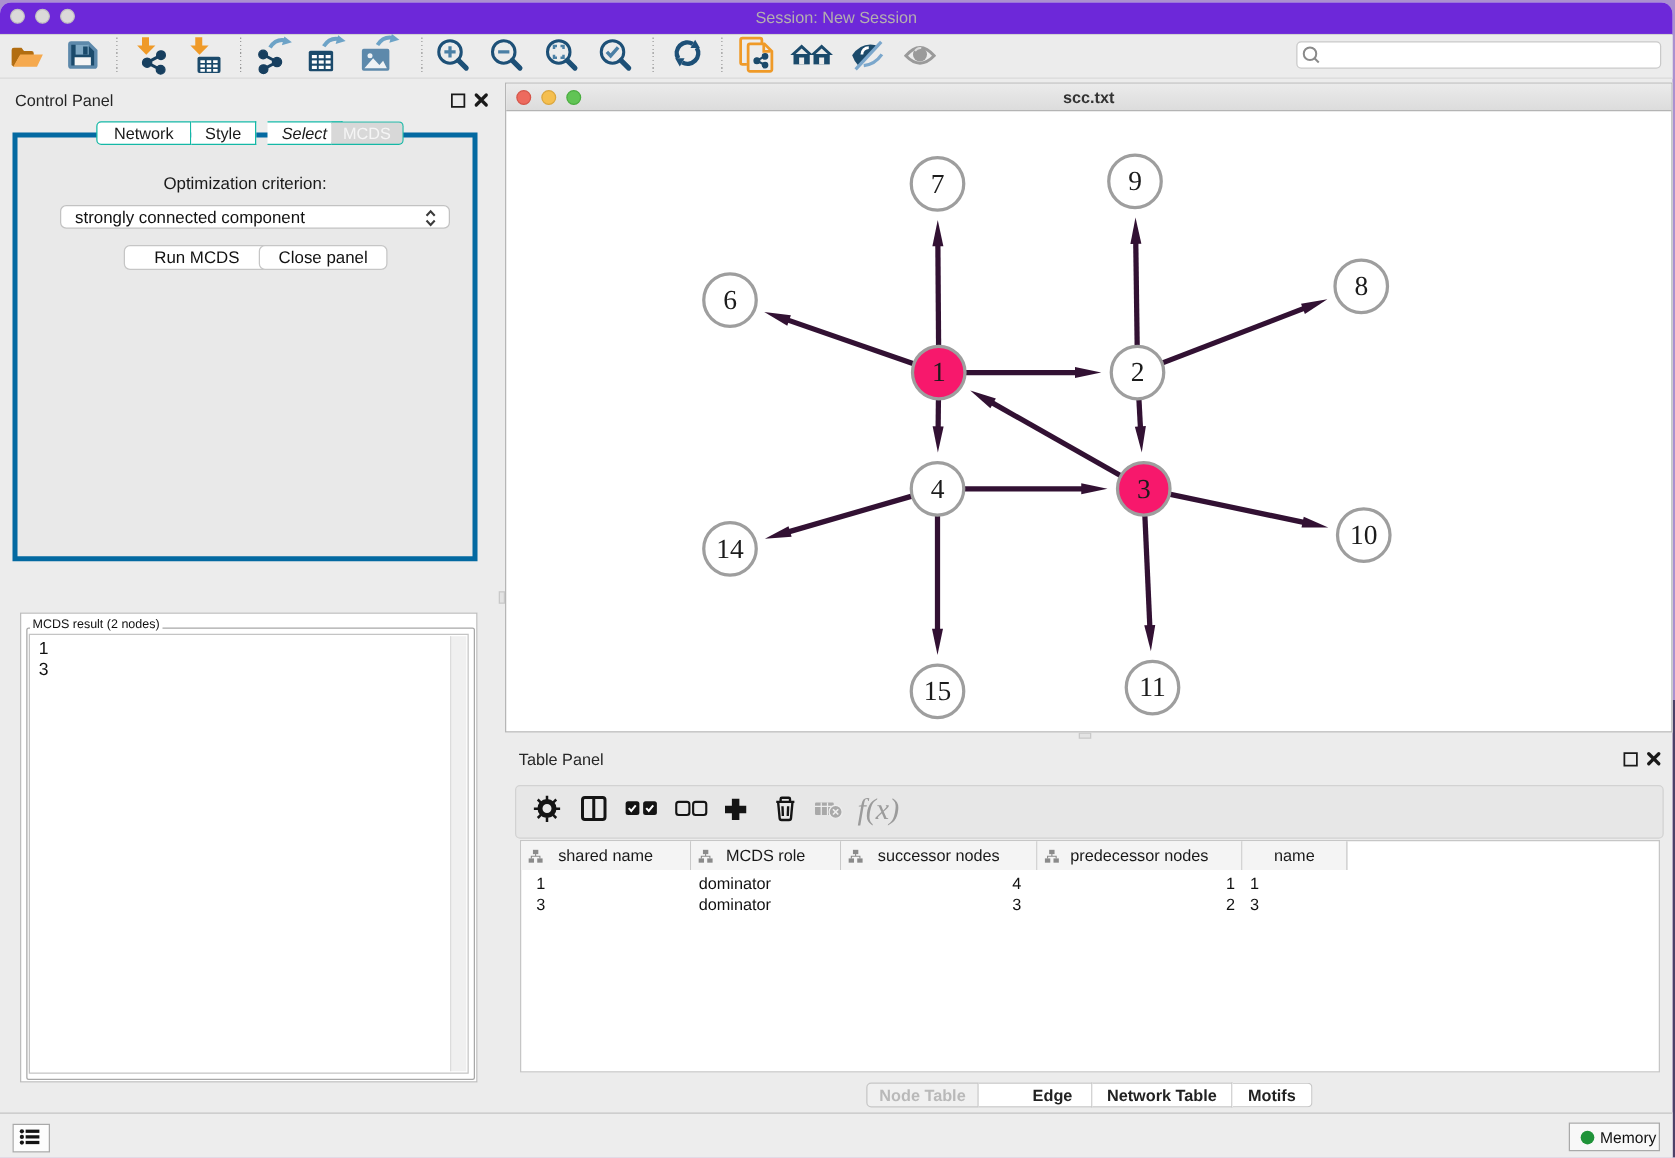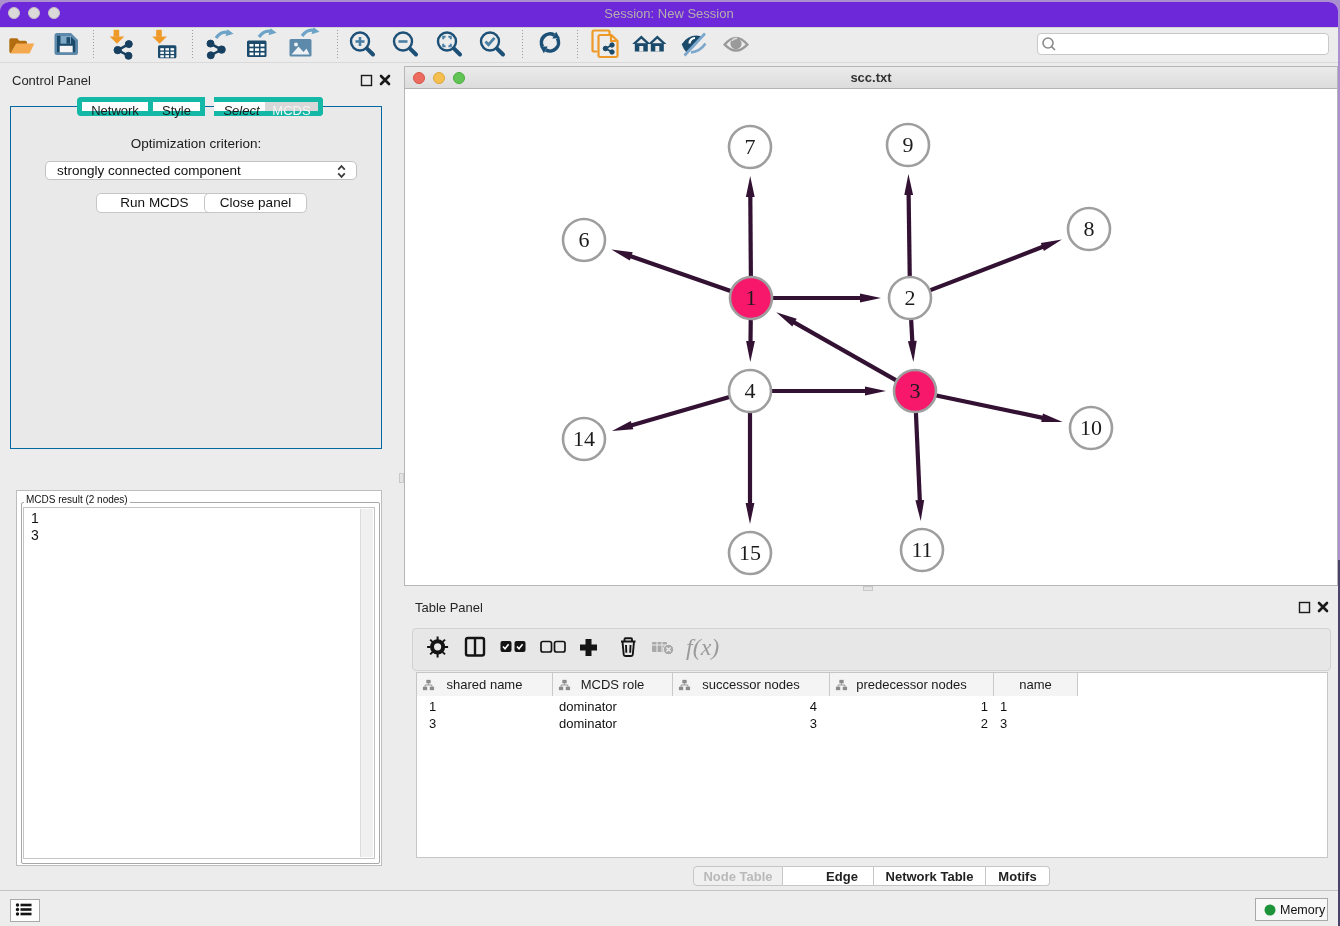--- a/index.html
+++ b/index.html
@@ -7,22 +7,22 @@
 .abs{position:absolute;}
 #win{position:absolute;left:0;top:2px;width:1338px;height:924px;background:#ececec;border-radius:9px 9px 0 0;}
 #titlebar{position:absolute;left:0;top:0;width:1338px;height:25px;background:#6d28d9;border-radius:9px 9px 0 0;border-bottom:1px solid #d2d2d2;}
 .tl{position:absolute;top:5px;width:12px;height:12px;border-radius:50%;background:#dbd9d9;border:1px solid #c3c1c1;box-sizing:border-box;}
 #wintitle{position:absolute;top:4px;left:0;width:100%;text-align:center;color:#b4afaf;font-size:13px;}
 #toolbar{position:absolute;left:0;top:26px;width:1338px;height:34px;background:#ececec;border-bottom:1px solid #d9d9d9;}
 .tsep{position:absolute;top:2px;height:28px;width:1px;background-image:repeating-linear-gradient(#9a9a9a 0 1px,transparent 1px 3px);}
 #searchbox{position:absolute;left:1037px;top:5px;width:290px;height:20px;background:#fff;border:1px solid #c9c9c9;border-radius:4px;}
 
 #cp-title{position:absolute;left:12px;top:71px;font-size:13px;color:#262626;text-align:right;}
-.tab{position:absolute;top:95px;height:19px;z-index:3;box-sizing:border-box;background:#fff;border:5px solid #14b8a6;font-size:13px;color:#1a1a1a;text-align:center;line-height:18px;}
-#tabpanel{position:absolute;left:10px;top:104px;width:372px;height:343px;border:1px solid #0369a1;background:#e9e9e9;box-sizing:border-box;}
+.tab{position:absolute;top:95px;height:19px;z-index:3;box-sizing:border-box;background:#fff;border:1px solid #14b8a6;font-size:13px;color:#1a1a1a;text-align:center;line-height:18px;}
+#tabpanel{position:absolute;left:10px;top:104px;width:372px;height:343px;border:4px solid #0369a1;background:#e9e9e9;box-sizing:border-box;}
 #optlabel{position:absolute;left:0px;top:29px;width:100%;text-align:center;font-size:13.5px;color:#1a1a1a;}
 #combo{position:absolute;left:34px;top:54px;width:312px;height:19px;background:#fff;border:1px solid #c2c2c2;border-radius:5px;font-size:13.5px;color:#111;line-height:17px;padding-left:11px;box-sizing:border-box;}
 .btn{position:absolute;top:86px;height:20px;background:#fff;border:1px solid #c6c6c6;border-radius:5px;font-size:13.5px;color:#111;text-align:center;line-height:18px;box-sizing:border-box;}
 #resultpanel{position:absolute;left:16px;top:488px;width:366px;height:376px;background:#fff;border:1px solid #bdbdbd;box-sizing:border-box;}
 #fieldset{position:absolute;left:4px;top:11px;width:357px;height:360px;border:1px solid #a8a8a8;border-radius:2px;}
 #legend{position:absolute;left:7px;top:3px;background:#fff;padding:0 2px;font-size:10px;color:#111;}
 #textarea{position:absolute;left:6px;top:16px;width:352px;height:352px;background:#fff;border:1px solid #c4c4c4;box-sizing:border-box;font-size:14px;color:#111;line-height:17px;padding:2px 0 0 7px;}
 #tascroll{position:absolute;right:1px;top:1px;width:12px;height:348px;background:#f0f0f0;border-left:1px solid #dcdcdc;}
 
 #netwin{position:absolute;left:404px;top:64px;width:934px;height:520px;background:#fff;border:1px solid #b6b6b6;box-sizing:border-box;}

